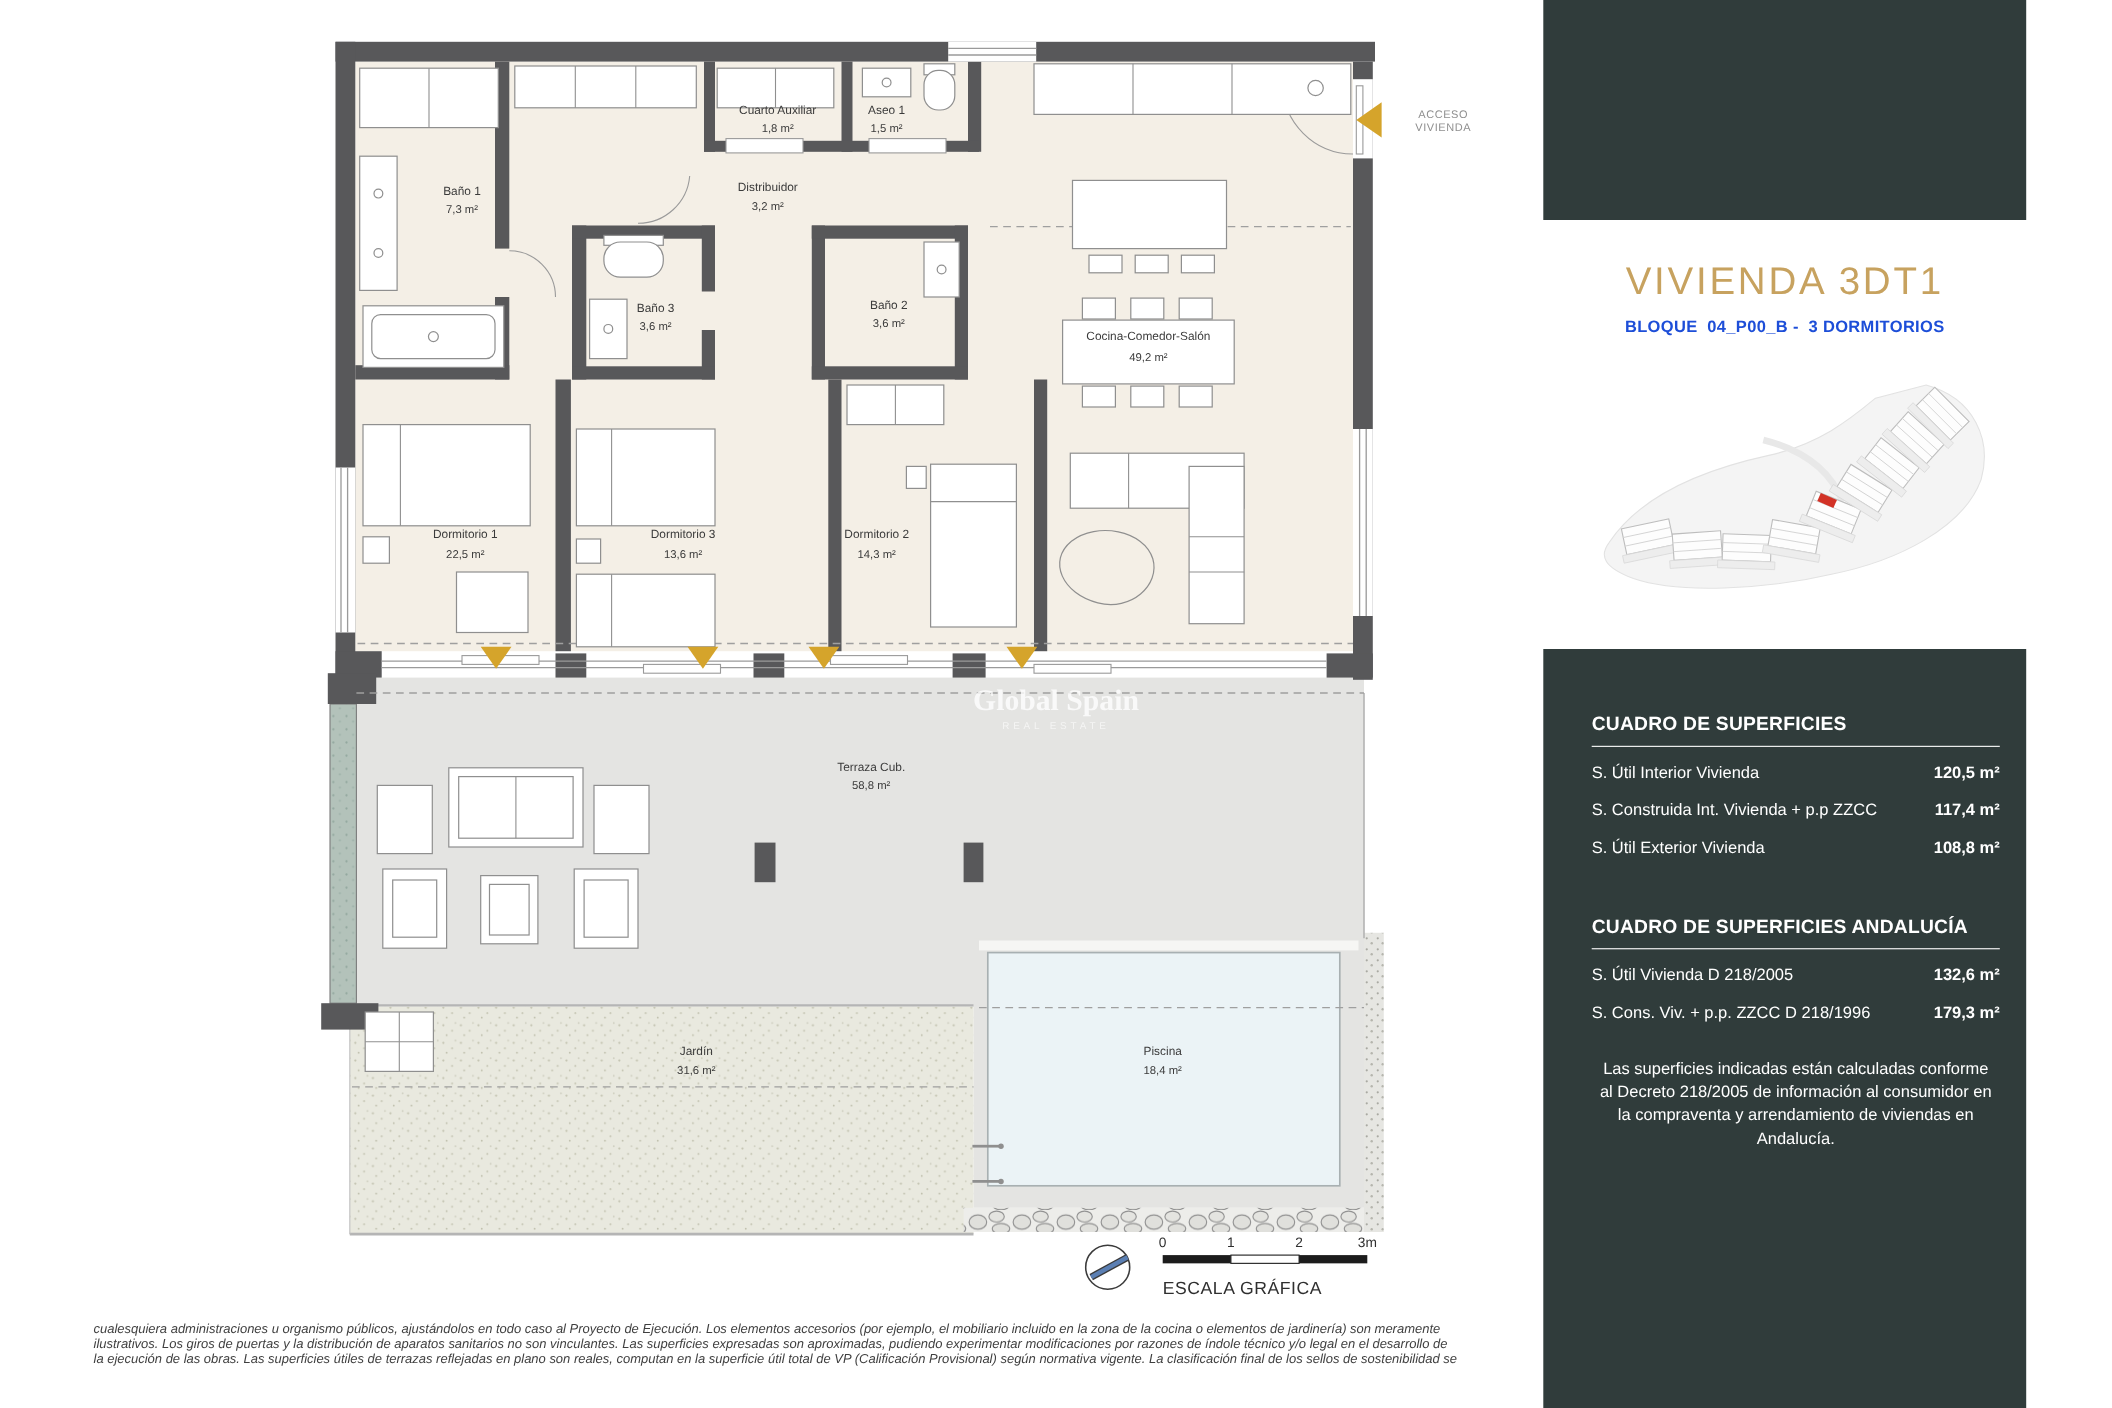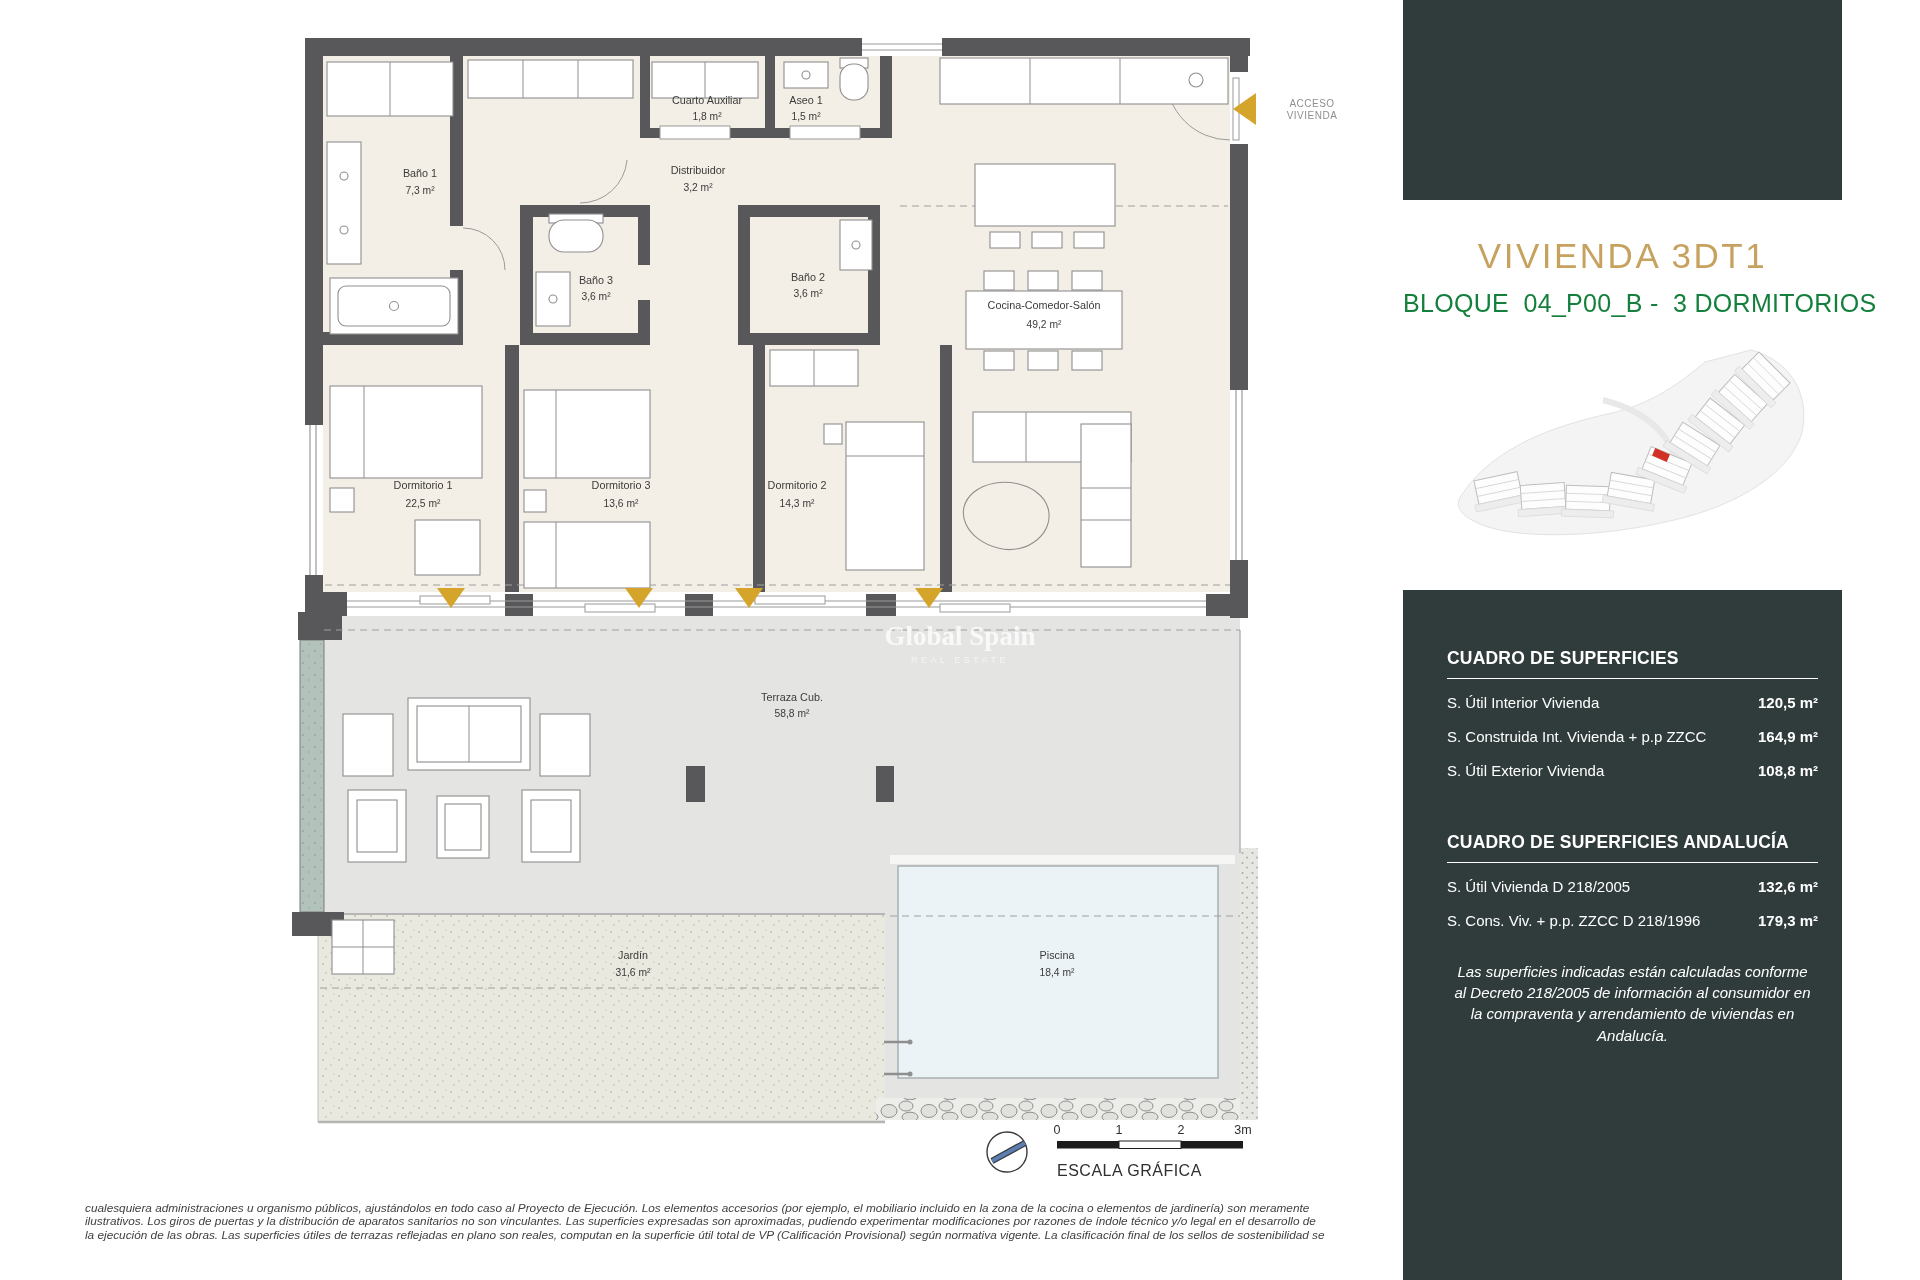--- a/index.html
+++ b/index.html
@@ -20,28 +20,28 @@
   .acc{font:10px "Liberation Sans",sans-serif;fill:#8f8f8f;text-anchor:middle;letter-spacing:.5px;}
   .tick{font:12.5px "Liberation Sans",sans-serif;fill:#2f2f2f;text-anchor:middle;}
   .scale-lbl{font:16px "Liberation Sans",sans-serif;fill:#2f2f2f;letter-spacing:.5px;}
   .wm1{font:600 27px "Liberation Serif",serif;fill:rgba(255,255,255,.78);text-anchor:middle;}
   .wm2{font:9px "Liberation Sans",sans-serif;fill:rgba(255,255,255,.62);text-anchor:middle;letter-spacing:3.5px;}
   
   .sidebar{position:absolute;left:1403px;top:0;width:439px;height:1280px;}
   .sb-top-block{position:absolute;left:0;top:0;width:439px;height:200px;background:#303C3B;}
   .sb-title-wrap{position:absolute;left:0;top:200px;width:439px;text-align:center;}
   .sb-title{margin-top:36px;font-size:35px;letter-spacing:2.5px;color:#C7A25F;}
-  .sb-subtitle{margin-top:13px;font-size:25px;font-weight:normal;color:#15803d;letter-spacing:.3px;white-space:pre;}
+  .sb-subtitle{margin-top:13px;font-size:15px;font-weight:bold;color:#1d4ed8;letter-spacing:.3px;white-space:pre;}
   .sb-render{position:absolute;left:0;top:338px;width:439px;height:225px;}
   .sb-panel{position:absolute;left:0;top:590px;width:439px;height:690px;background:#303C3B;color:#fff;box-sizing:border-box;padding:58px 24px 4px 44px;}
   .panel-heading{font-size:17.5px;font-weight:bold;letter-spacing:.2px;padding-bottom:9px;border-bottom:1.5px solid #ffffff;margin-bottom:15px;}
   .panel-heading.second{margin-top:52px;}
   .srow{display:flex;justify-content:space-between;align-items:flex-start;font-size:15px;margin-bottom:15px;line-height:1.25;}
   .srow .val{font-weight:bold;white-space:nowrap;margin-left:12px;}
-  .panel-note{margin-top:30px;font-style:italic;font-size:15px;line-height:1.42;text-align:center;padding:0 4px;}
+  .panel-note{margin-top:30px;font-size:15px;line-height:1.42;text-align:center;padding:0 4px;}
   
   .disclaimer{position:absolute;left:85px;top:1202px;color:#3f3f3f;font-style:italic;font-size:11.8px;line-height:13.4px;white-space:nowrap;}
   
   .bld-rect{fill:#fdfdfd;stroke:#bdbdbd;stroke-width:1;}
   .bld-line{stroke:#d2d2d2;stroke-width:.8;}
   .bld-step{fill:#ededed;stroke:#d8d8d8;stroke-width:.7;}
 </style>
 </head>
 <body>
 
@@ -394,21 +394,21 @@
   </div>
 
   <div class="sb-panel">
     <div class="panel-heading">CUADRO DE SUPERFICIES</div>
     <div class="srow">
       <div class="lbl">S. Útil Interior Vivienda</div>
       <div class="val">120,5 m²</div>
     </div>
     <div class="srow">
       <div class="lbl">S. Construida Int. Vivienda + p.p ZZCC</div>
-      <div class="val">164,9 m²</div>
+      <div class="val">117,4 m²</div>
     </div>
     <div class="srow">
       <div class="lbl">S. Útil Exterior Vivienda</div>
       <div class="val">108,8 m²</div>
     </div>
 
     <div class="panel-heading second">CUADRO DE SUPERFICIES ANDALUCÍA</div>
     <div class="srow">
       <div class="lbl">S. Útil Vivienda D 218/2005</div>
       <div class="val">132,6 m²</div>

